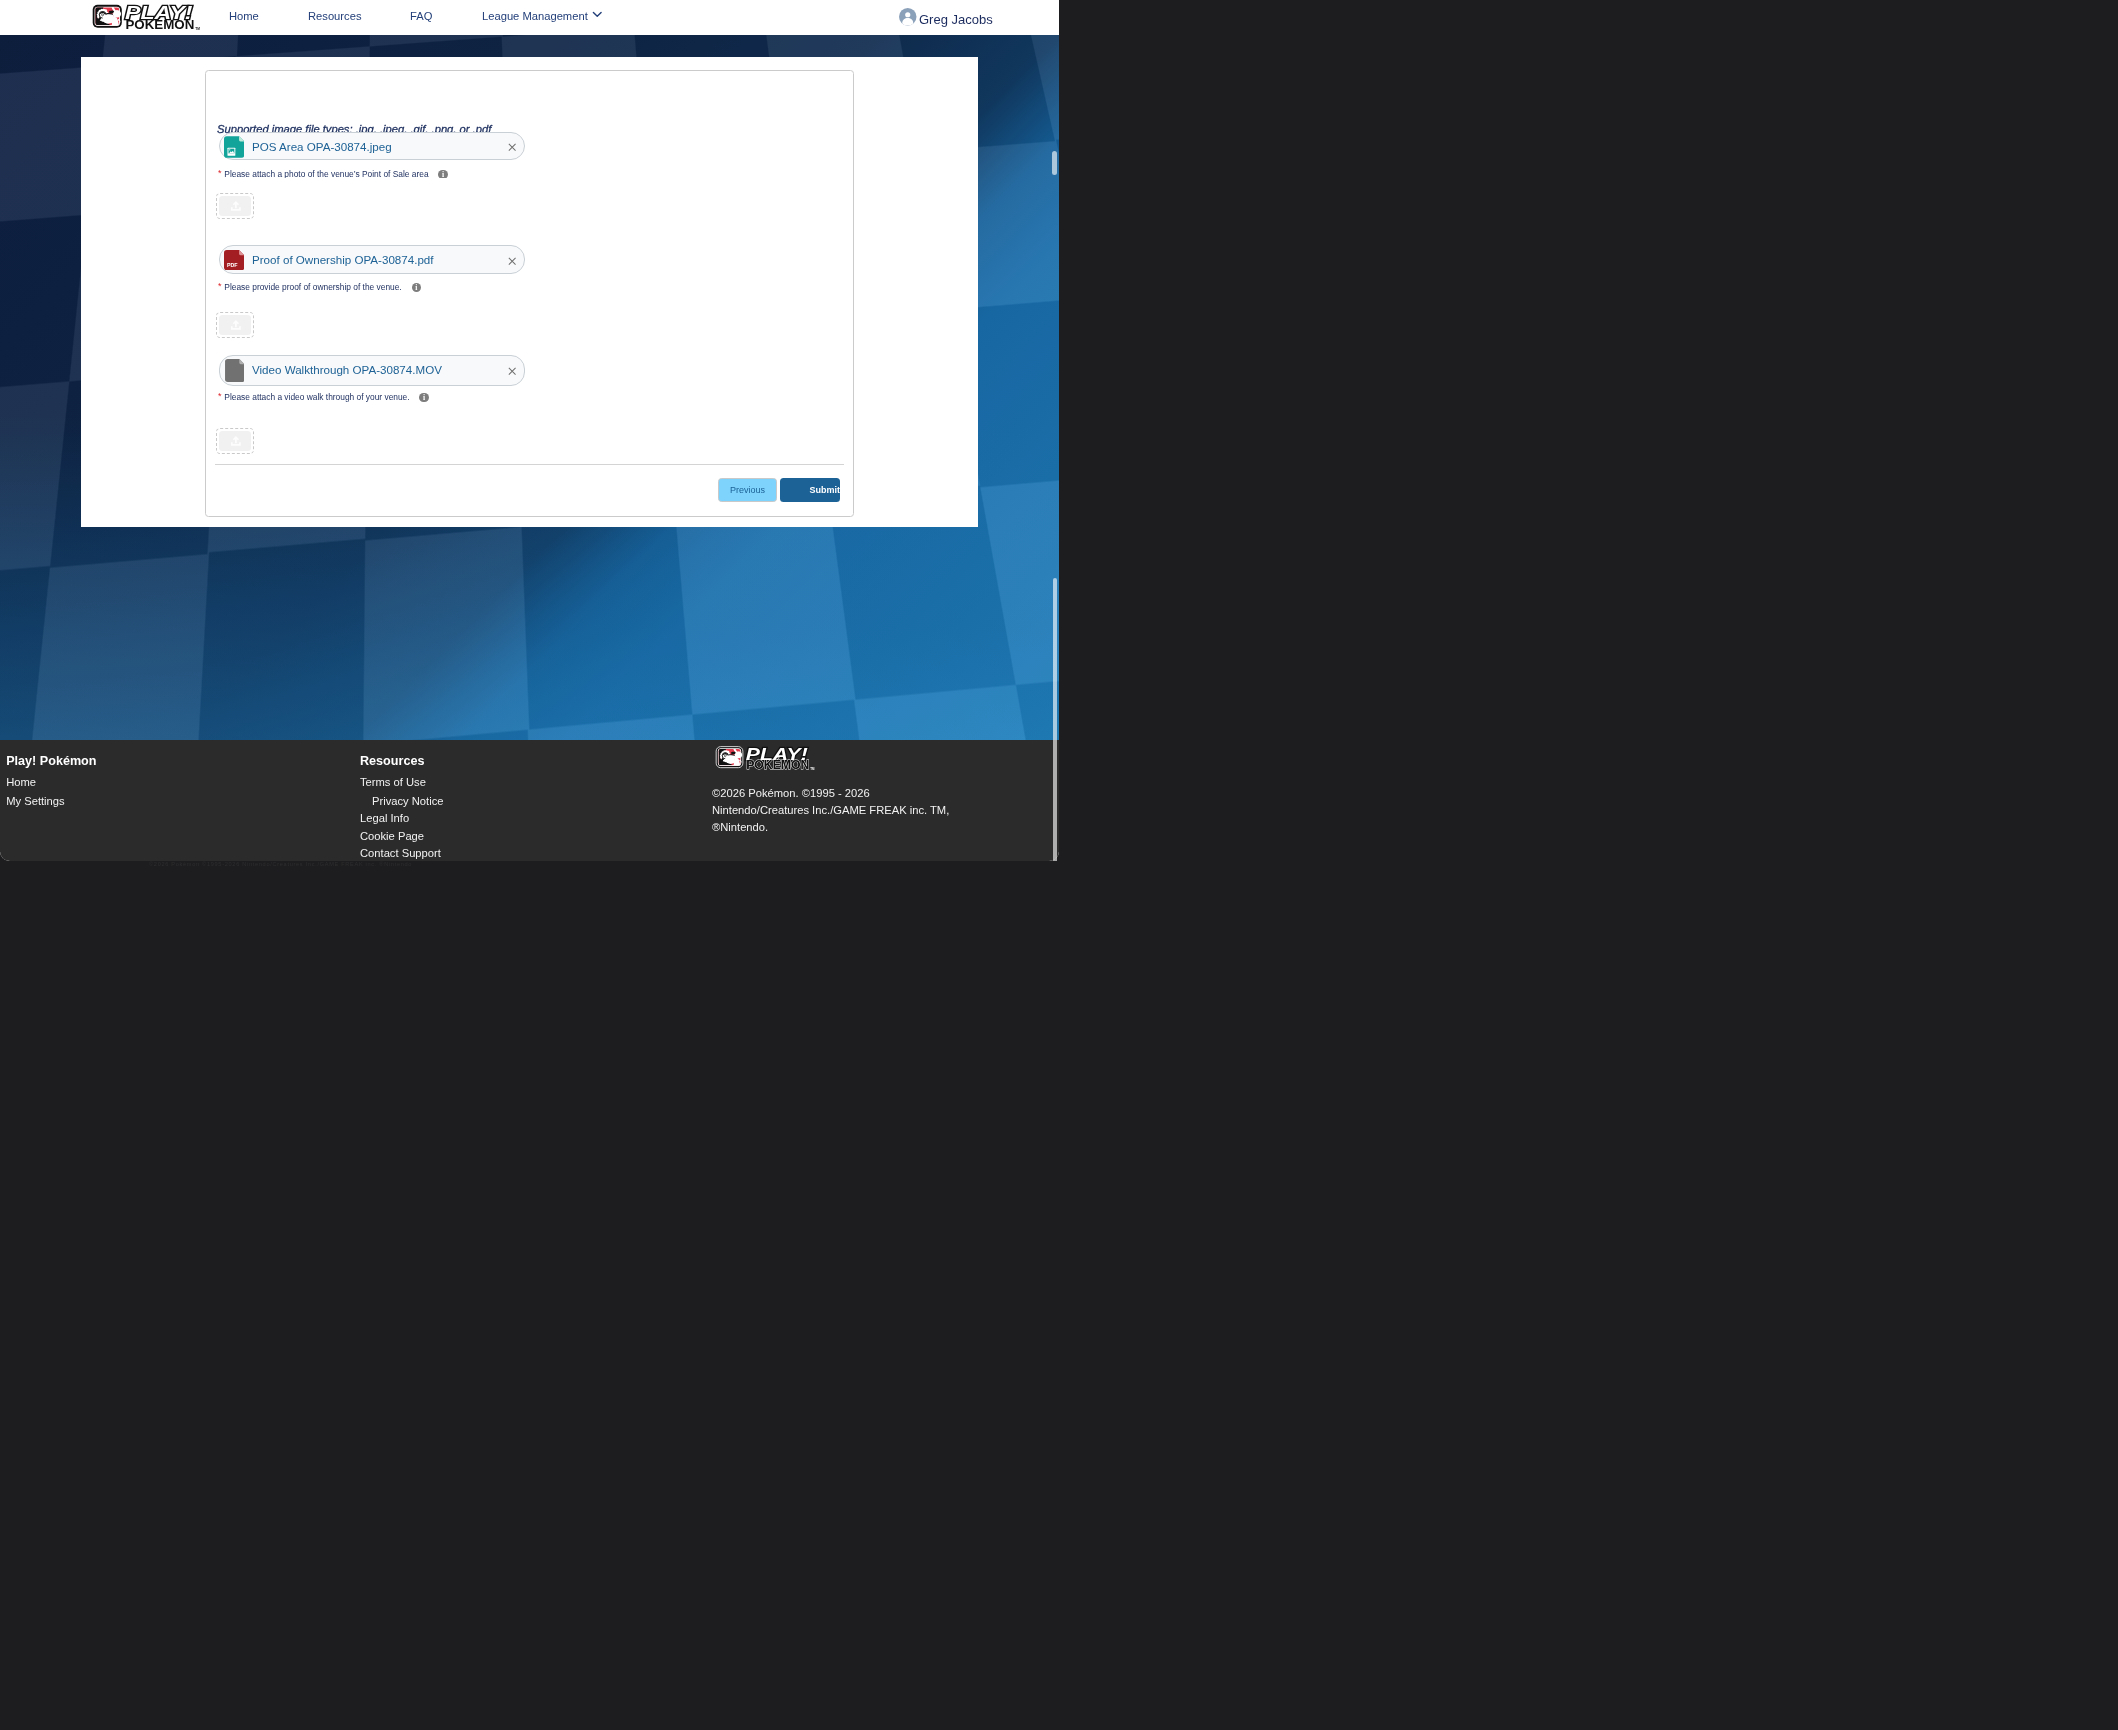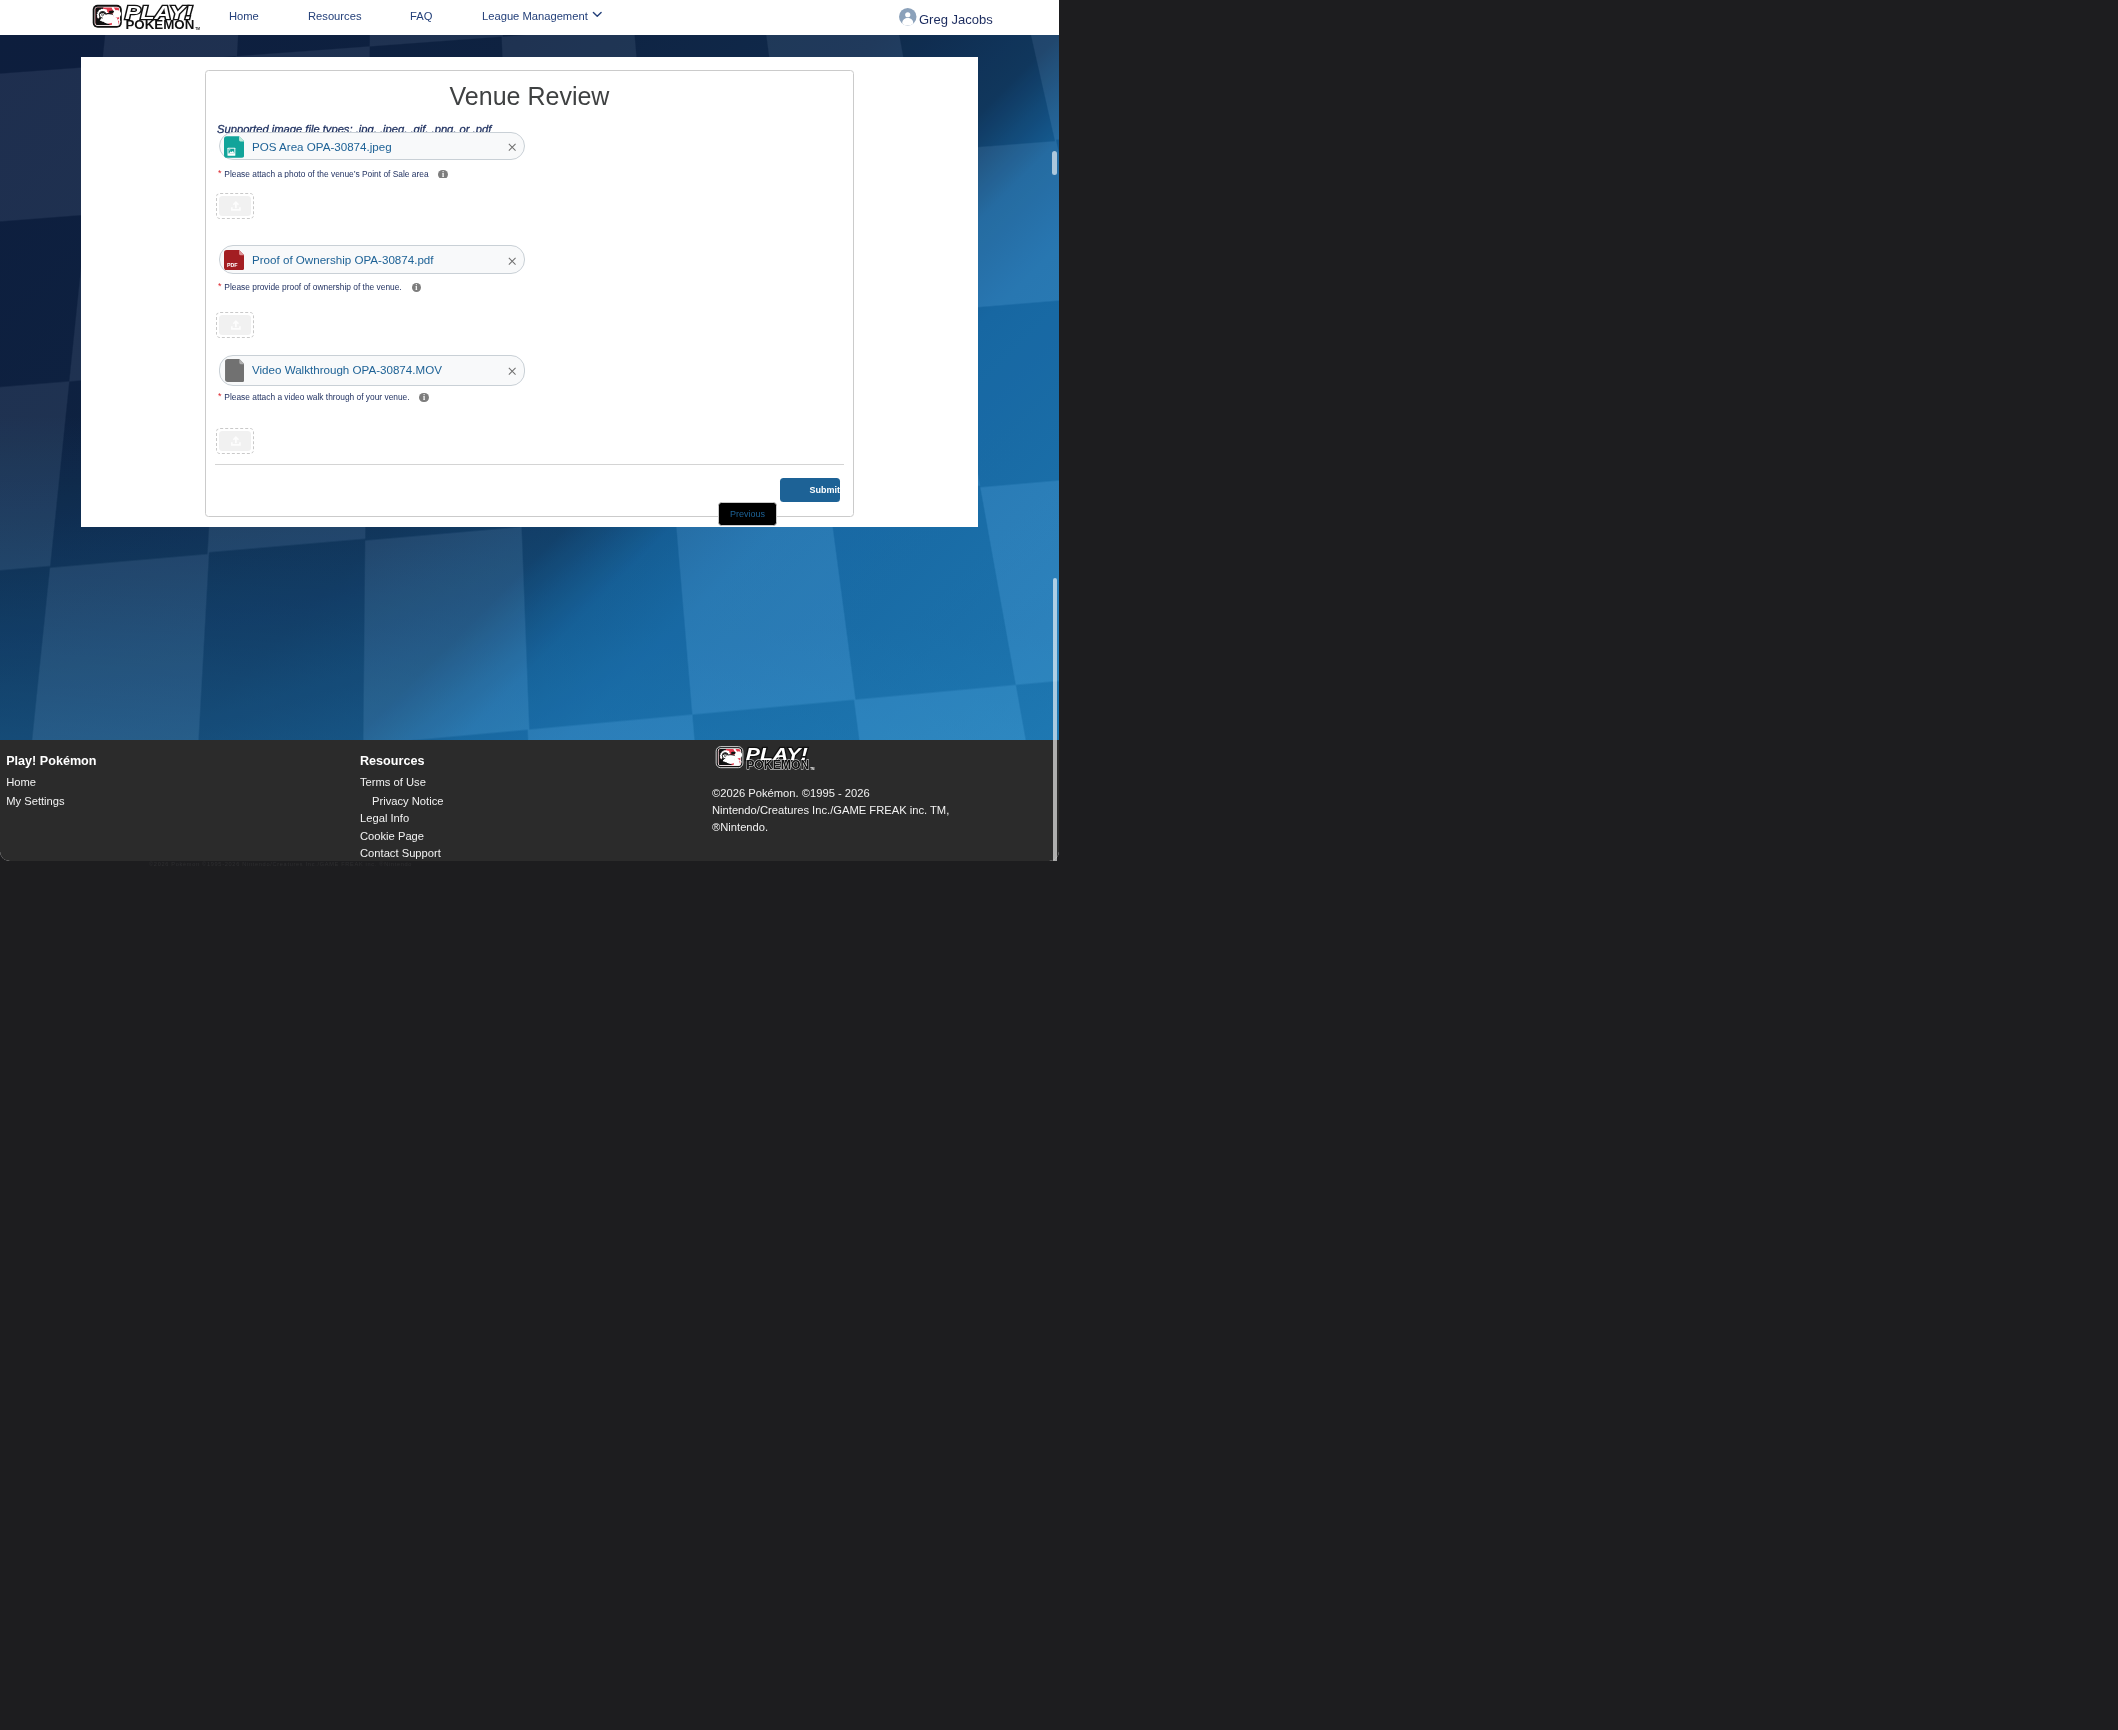--- a/index.html
+++ b/index.html
@@ -45,22 +45,22 @@
   .info::after { content:"i"; position:absolute; left:0; top:0.1px; width:100%; text-align:center;
     font-family:"Liberation Serif", serif; font-weight:700; font-size:7.7px; line-height:9.5px; color:#fff; }
 
   .up { position:absolute; left:216px; width:38px; height:25.6px;
     border:1.1px dashed #c9c9c9; border-radius:4.2px; background:#fff; }
   .up .inner { position:absolute; left:2.1px; top:2.1px; right:2.1px; bottom:2.1px; background:#f1f1f1;
     border-radius:3.5px; }
 
   .hr { position:absolute; left:215px; top:464px; width:629px; height:0.7px; background:#d4d4d4; }
   .btn-prev { position:absolute; left:718px; top:478px; width:59px; height:24px;
-    background:#000000; border:0.7px solid #c9c9c9; border-radius:3.5px; color:#1d6296;
-    font-size:9px; text-align:center; line-height:22.4px;margin-top:24px; }
+    background:#7dd3fc; border:0.7px solid #c9c9c9; border-radius:3.5px; color:#1d6296;
+    font-size:9px; text-align:center; line-height:22.4px; }
   .btn-sub { position:absolute; left:780px; top:478px; width:60px; height:24px;
     background:#1d6296; border-radius:3.5px; color:#fff; font-weight:700;
     font-size:9px; text-align:right; line-height:24px; }
 
   
   .ftr { position:absolute; left:0; top:740px; width:100%; height:121px; background:#2b2b2b; color:#fff; }
   .cpy { position:absolute; left:712px; top:777px; font-size:11.2px; color:#f2f2f2; line-height:17px; width:252px;margin-top:8px; }
 
   .thumb { position:absolute; background:rgba(255,255,255,0.62); border-radius:2.5px; z-index:9; }
 </style>
@@ -139,21 +139,20 @@
         <circle cx="12.5" cy="9.6" r="3.7" fill="#fff"></circle>
         <path d="M4.6 21.5 C4.9 17 8.4 14.4 12.5 14.4 C16.6 14.4 20.1 17 20.4 21.5 L20.4 25 L4.6 25 Z" fill="#fff"></path>
       </g>
     </svg>
     <span class="usr" style="left:919px">Greg Jacobs</span>
   </header>
 
   <div class="white"></div>
   <div class="card"></div>
 
-  <div class="title">Venue Review</div>
   <div class="note">Supported image file types: .jpg, .jpeg, .gif, .png, or .pdf</div>
 
   <div class="row" style="top:132px">
     <svg class="fic" width="20.3" height="22" viewBox="0 0 29 31">
       <path d="M0 4 a4 4 0 0 1 4 -4 H21.5 L29 7.5 V27 a4 4 0 0 1 -4 4 H4 a4 4 0 0 1 -4 -4 Z" fill="#12a49a"></path>
       <path d="M21.5 0 L29 7.5 H23.5 a2 2 0 0 1 -2 -2 Z" fill="#bdeadb"></path>
       <rect x="5" y="16.5" width="11.2" height="11.5" rx="0.8" fill="#fff"></rect>
       <rect x="6.4" y="17.9" width="8.4" height="6.8" fill="#12a49a"></rect>
       <circle cx="8.2" cy="19.6" r="0.95" fill="#fff"></circle>
       <path d="M7 24.7 L9.6 21.6 L11 23 L12.6 20.9 L14.8 24.7 Z" fill="#fff"></path>

